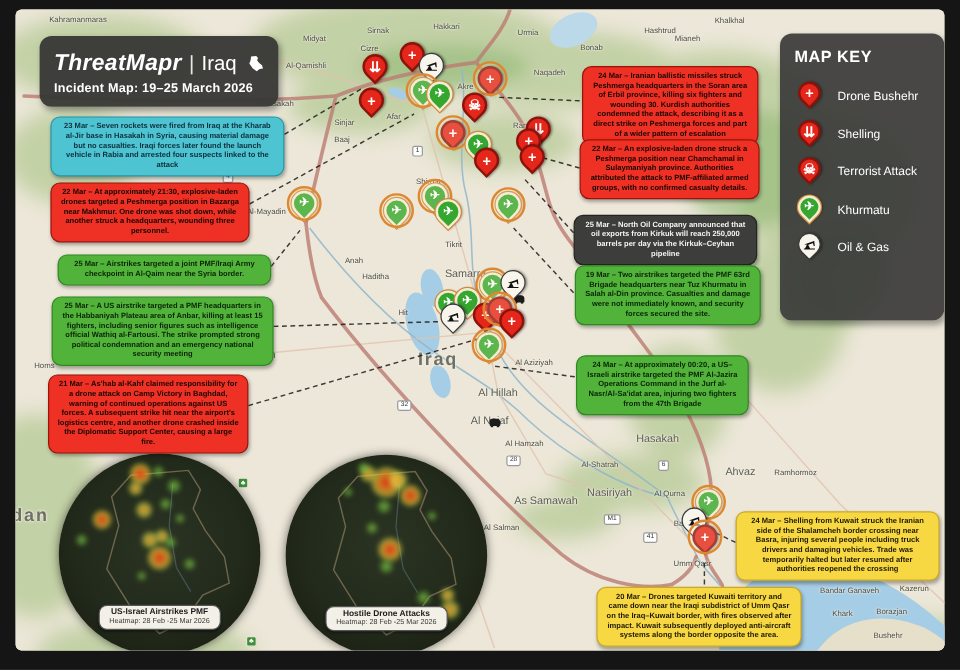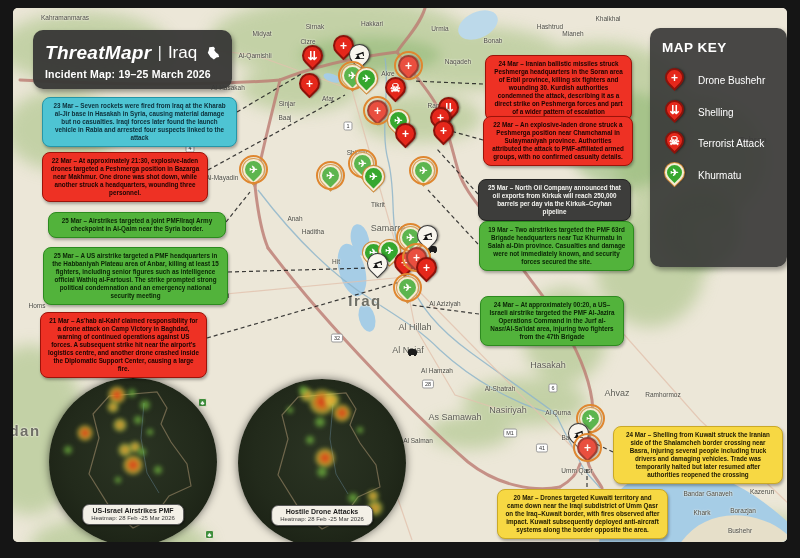--- a/index.html
+++ b/index.html
@@ -386,18 +386,28 @@
                 <span class="g">☠</span>
               </div>
               <span class="label">Terrorist Attack</span>
             </div>
             <div class="key-item">
               <div class="pin green">
                 <span class="g">✈</span>
               </div>
               <span class="label">Khurmatu</span>
             </div>
+            <div class="key-item">
+              <div class="pin white">
+                <span class="g">
+                  <svg viewBox="0 0 12 12">
+                    <path d="M2 10 L4.3 5.4 L6.6 10 Z M1.2 6.3 L9.6 3.3 L10.1 4.7 L5.2 6.5 Z M8.9 3.5 L10.4 3 L10.9 7.6 L9.9 7.6 Z M1 10 H11 V10.9 H1 Z"></path>
+                  </svg>
+                </span>
+              </div>
+              <span class="label">Oil &amp; Gas</span>
+            </div>
           </div>
       </div>
 
     </div>
   </div>
 </div>
 
 </body></html>

